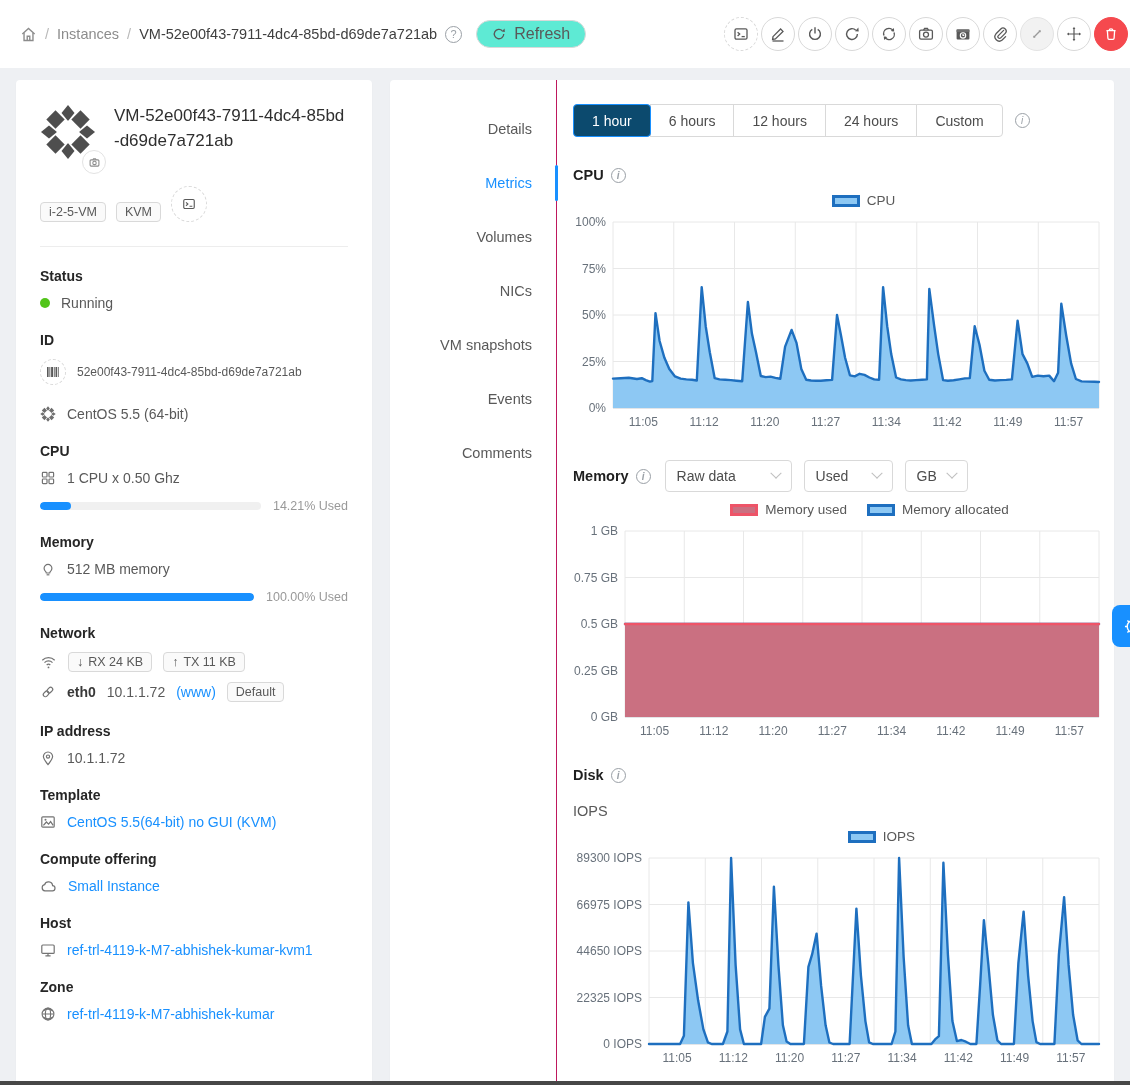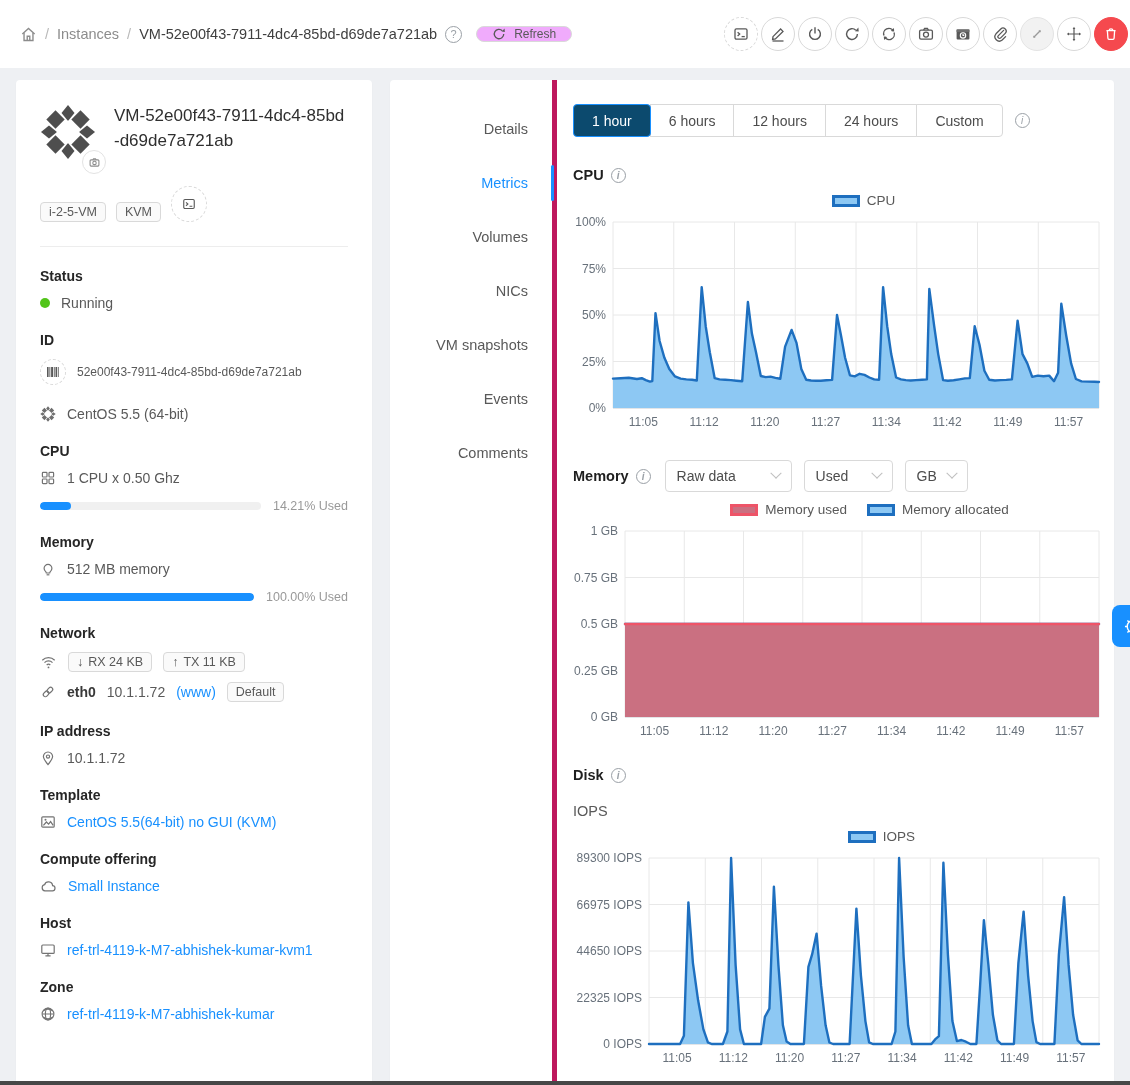--- a/index.html
+++ b/index.html
@@ -12,22 +12,22 @@
   .breadcrumb { display:flex; align-items:center; gap:8px; font-size:14.5px; color:#8c8c8c; }
   .breadcrumb .sep { color:#b9b9b9; }
   .breadcrumb .link { color:#8c8c8c; cursor:pointer; }
   .breadcrumb .current { color:#3f3f3f; }
   .qicon { width:17px; height:17px; border:1px solid #9aa0a6; border-radius:50%; display:inline-flex;
            align-items:center; justify-content:center; font-size:11px; color:#9aa0a6; }
   .qicon::after { content:"?"; }
   .iicon { width:15px; height:15px; border:1px solid #9aa0a6; border-radius:50%; display:inline-flex;
            align-items:center; justify-content:center; font-size:10px; color:#9aa0a6; font-style:italic; flex:0 0 auto;}
   .iicon::after { content:"i"; }
-  .refresh-btn { height:16px; border:1px solid #d9d9d9; border-radius:16px; background:#f0abfc;
-                 display:inline-flex; align-items:center; gap:8px; padding:0 15px; font-size:12px;
+  .refresh-btn { height:28px; border:1px solid #d9d9d9; border-radius:16px; background:#5eead4;
+                 display:inline-flex; align-items:center; gap:8px; padding:0 15px; font-size:16px;
                  color:#595959; cursor:pointer; margin-left:6px; }
   .actions { margin-left:auto; display:flex; align-items:center; gap:3px; padding-right:2px; }
   .tb { width:34px; height:34px; border-radius:50%; border:1px solid #d9d9d9; background:#fff;
         display:inline-flex; align-items:center; justify-content:center; cursor:pointer; }
   .tb svg { width:16px; height:16px; }
   .tb.dashed { border-style:dashed; }
   .tb.disabled { background:#f2f2f2; border-color:#e4e4e4; cursor:default; }
   .tb.danger { background:#f5494e; border-color:#f5494e; }
 
   
@@ -58,21 +58,21 @@
                display:flex; align-items:center; justify-content:center; }
   .id-text { font-size:12px; }
   .bar-row { display:flex; align-items:center; margin-top:13px; }
   .bar { flex:1; height:8px; background:#f0f0f0; border-radius:4px; overflow:hidden; }
   .bar > div { height:100%; background:#1890ff; border-radius:4px; }
   .pct { font-size:12.5px; color:#999; margin-left:12px; white-space:nowrap; }
   a.blue, .blue { color:#1890ff; text-decoration:none; cursor:pointer; }
   .bold-dark { font-weight:700; color:#383838; }
 
   
-  .tabs-col { width:167px; flex:0 0 auto; border-right:5px solid #be185d; padding-top:22px; }
+  .tabs-col { width:167px; flex:0 0 auto; border-right:1px solid #be185d; padding-top:22px; }
   .tab { position:relative; height:54px; display:flex; align-items:center; justify-content:flex-end;
          padding-right:24px; font-size:14.5px; color:#595959; cursor:pointer; }
   .tab.active { color:#1890ff; }
   .tab.active::after { content:""; position:absolute; right:-2px; top:9px; bottom:9px; width:3px;
                        background:#1890ff; border-radius:2px; }
 
   
   .main { flex:1; padding:24px 0 0 16px; overflow:hidden; }
   .timebar { display:flex; align-items:center; }
   .seg { height:33px; display:inline-flex; align-items:center; justify-content:center; background:#fff;

